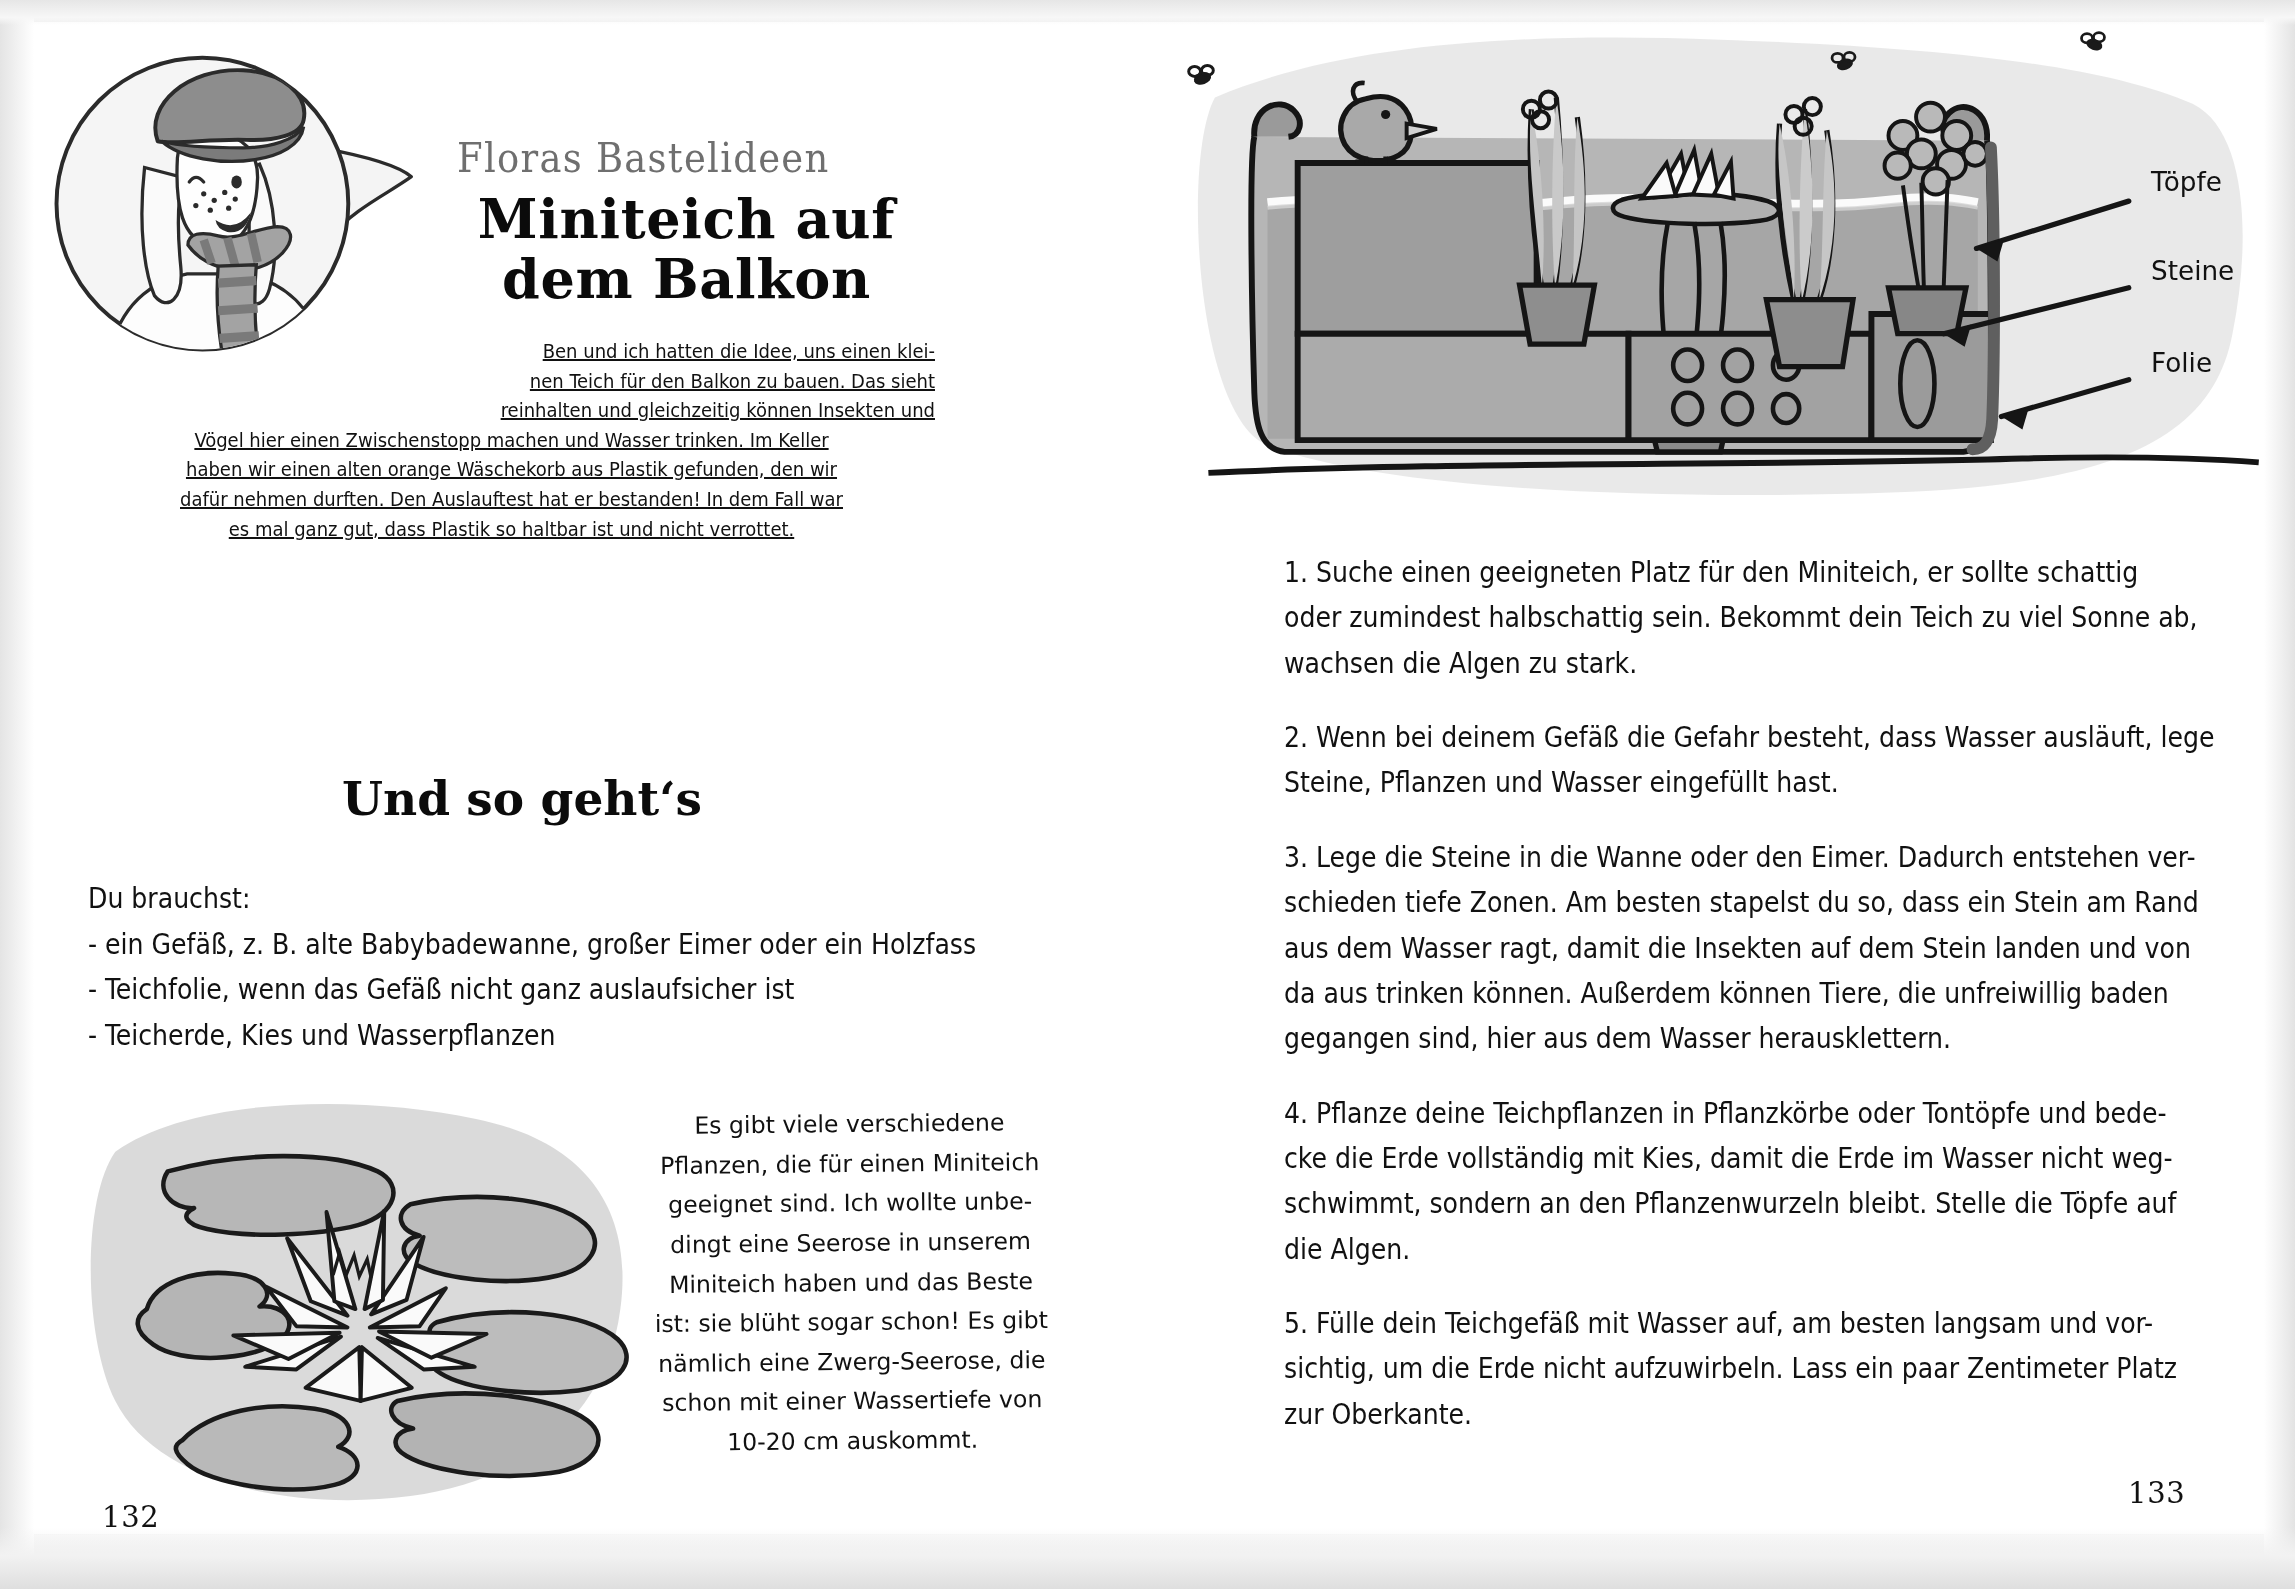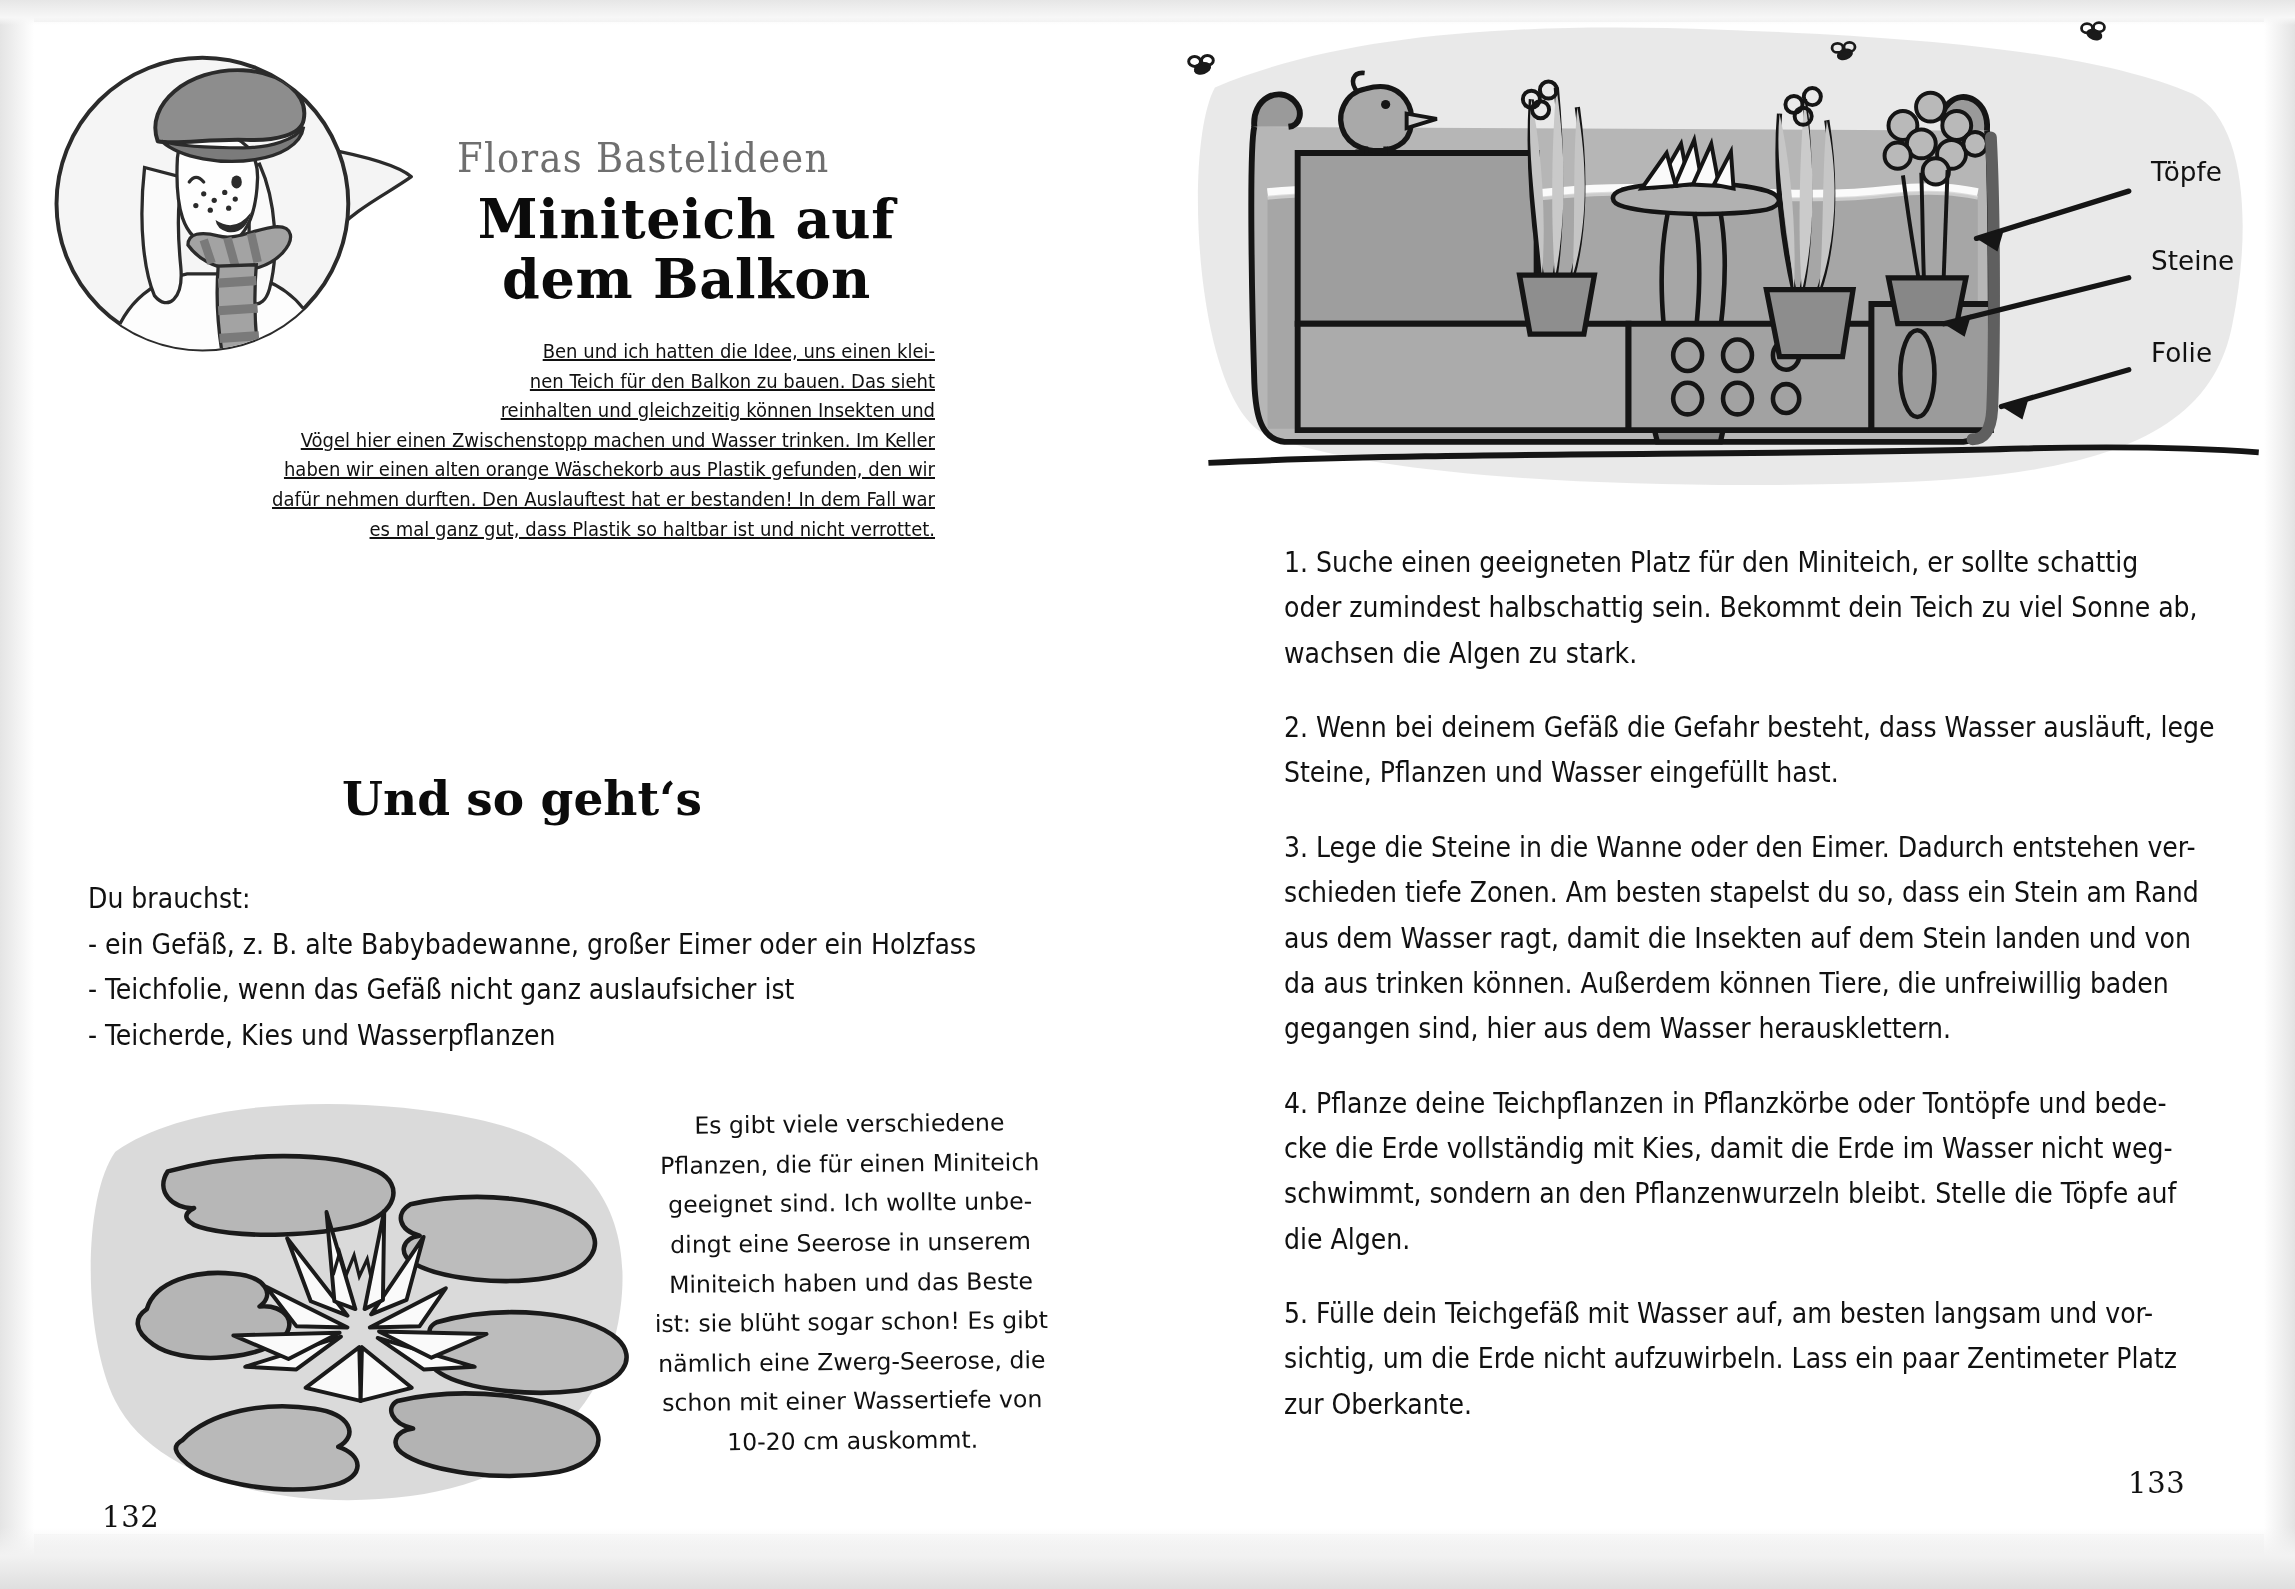--- a/index.html
+++ b/index.html
@@ -65,21 +65,21 @@
   }
   #intro{
     position:absolute;left:58px;top:315px;width:847px;
     font-size:20px;
     line-height:1.48;
     text-align:right;
     color:#111;
     text-decoration:underline;
   }
   #intro .ln{display:block;white-space:nowrap;}
-  #intro .ln.full{text-align:right;}
+  #intro .ln.full{text-align:center;}
 
   #subtitle{
     position:absolute;left:131px;top:749px;width:722px;
     text-align:center;
     font-family:"DejaVu Serif","Liberation Serif",serif;
     font-weight:700;
     font-size:47px;
     color:#0b0b0b;
   }
   #needs{
@@ -104,21 +104,21 @@
   }
   #lily-note .ln{display:block;white-space:nowrap;}
 
   #pg-left{
     position:absolute;left:72px;top:1458px;
     font-family:"DejaVu Serif","Liberation Serif",serif;
     font-size:29px;color:#111;letter-spacing:0.7px;margin-top:20px;
   }
 
   
-  #right-page{position:absolute;left:1156px;top:8px;width:1110px;height:1510px;}
+  #right-page{position:absolute;left:1156px;top:18px;width:1110px;height:1510px;}
 
   #pond-art{position:absolute;left:13px;top:6.6px;width:1116px;height:519px;}
   #pond-art svg{width:100%;height:100%;display:block;}
 
   #steps{
     position:absolute;left:128px;top:532px;width:880px;
     font-size:28px;line-height:1.62;color:#111;
   }
   #steps .step{margin-bottom:29px;}
   #steps .ln{display:block;white-space:nowrap;}

